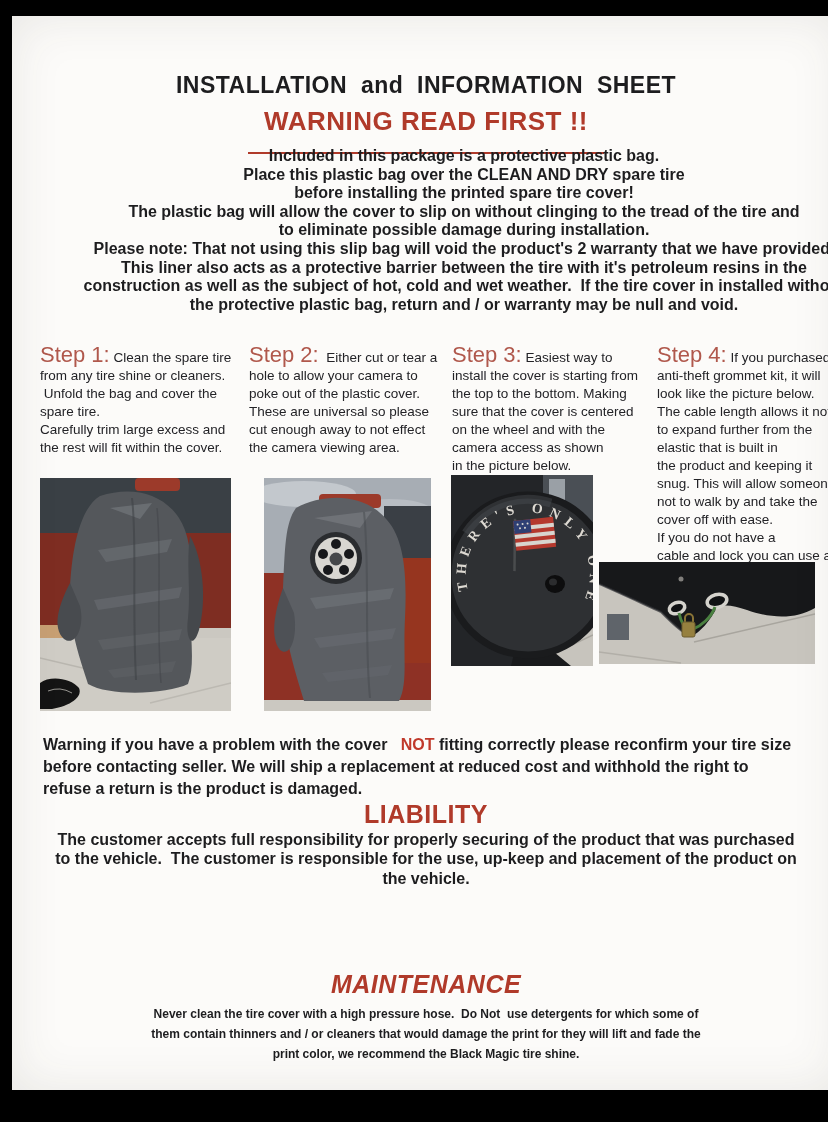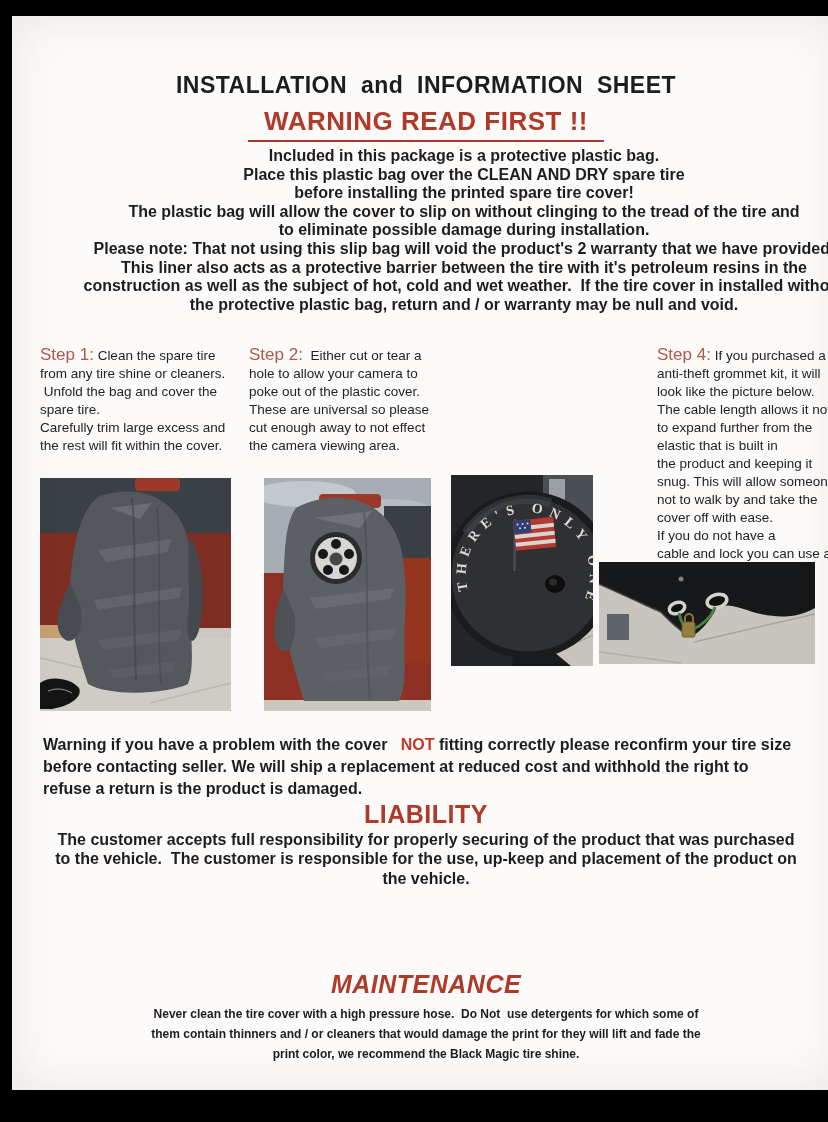--- a/index.html
+++ b/index.html
@@ -6,27 +6,27 @@
   .frame{position:relative;width:828px;height:1122px;background:#000;overflow:hidden;
          font-family:"Liberation Sans","DejaVu Sans",sans-serif;margin-left:12px;}
   .page{position:absolute;left:0;top:16px;width:828px;height:1074px;background:var(--page-bg,#fcfbf9);}
   .page::after{content:"";position:absolute;inset:0;box-shadow:inset 0 0 50px rgba(60,55,50,.10);pointer-events:none;}
 
   .title{position:absolute;top:56px;left:0;width:100%;text-align:center;white-space:pre;
          font-size:23px;font-weight:bold;letter-spacing:.5px;color:var(--text-black,#1d1d1f);}
   .warn-wrap{position:absolute;top:90px;left:0;width:100%;text-align:center;}
   .warn-head{display:inline-block;font-size:26px;font-weight:bold;letter-spacing:.5px;
              color:var(--heading-red,#b03a2a);border-bottom:2px solid var(--heading-red,#b03a2a);
-             padding:0 16px 3px 16px;white-space:pre;}
+             padding:0 16px 15px 16px;white-space:pre;}
   .intro{position:absolute;top:131px;left:0;width:100%;text-align:center;white-space:pre;
          font-size:16px;font-weight:bold;line-height:18.6px;color:var(--text-black,#1d1d1f);padding-left:38px;}
 
   .step{position:absolute;top:330px;white-space:pre;font-size:13.5px;line-height:18px;
         color:#232327;font-weight:400;}
-  .step-label{font-size:17px;line-height:18px;color:var(--step-red,#b0584c);}
+  .step-label{font-size:22px;line-height:18px;color:var(--step-red,#b0584c);}
   .step-1{left:28px;} .step-2{left:237px;} .step-3{left:440px;} .step-4{left:645px;}
 
   .photo{position:absolute;overflow:hidden;}
   .photo svg{display:block;width:100%;height:100%;}
   .photo-1{left:28px;top:462px;width:191px;height:233px;}
   .photo-2{left:252px;top:462px;width:167px;height:233px;}
   .photo-3{left:439px;top:459px;width:142px;height:191px;}
   .photo-4{left:587px;top:546px;width:216px;height:102px;}
 
   .warnp{position:absolute;top:718px;left:31px;width:790px;white-space:pre;
@@ -51,20 +51,21 @@
   <div class="page">
 
     <div class="title">INSTALLATION  and  INFORMATION  SHEET</div>
 
     <div class="warn-wrap"><span class="warn-head">WARNING READ FIRST !!</span></div>
 
     <div class="intro">Included in this package is a protective plastic bag.<br>Place this plastic bag over the CLEAN AND DRY spare tire<br>before installing the printed spare tire cover!<br>The plastic bag will allow the cover to slip on without clinging to the tread of the tire and<br>to eliminate possible damage during installation.<br>Please note: That not using this slip bag will void the product's 2 warranty that we have provided.<br>This liner also acts as a protective barrier between the tire with it's petroleum resins in the<br>construction as well as the subject of hot, cold and wet weather.  If the tire cover in installed without<br>the protective plastic bag, return and / or warranty may be null and void.</div>
 
     <div class="step step-1"><span class="step-label">Step 1:</span><span class="step-body"> Clean the spare tire<br>from any tire shine or cleaners.<br> Unfold the bag and cover the<br>spare tire.<br>Carefully trim large excess and<br>the rest will fit within the cover.</span></div>
     <div class="step step-2"><span class="step-label">Step 2:</span><span class="step-body">  Either cut or tear a<br>hole to allow your camera to<br>poke out of the plastic cover.<br>These are universal so please<br>cut enough away to not effect<br>the camera viewing area.</span></div>
+    <div class="step step-3"><span class="step-label">Step 3:</span><span class="step-body"> Easiest way to<br>install the cover is starting from<br>the top to the bottom. Making<br>sure that the cover is centered<br>on the wheel and with the<br>camera access as shown<br>in the picture below.</span></div>
     <div class="step step-4"><span class="step-label">Step 4:</span><span class="step-body"> If you purchased a<br>anti-theft grommet kit, it will<br>look like the picture below.<br>The cable length allows it not<br>to expand further from the<br>elastic that is built in<br>the product and keeping it<br>snug. This will allow someone<br>not to walk by and take the<br>cover off with ease.<br>If you do not have a<br>cable and lock you can use a<br>heavy duty plastic tie and<br>draw it tight.</span></div>
 
     <div class="photo photo-1">
       <svg viewBox="0 0 191 233">
         <rect width="191" height="233" fill="#cbc8c1"></rect>
         <rect x="0" y="0" width="191" height="150" fill="#7e2d22"></rect>
         <rect x="0" y="0" width="191" height="55" fill="#3a4045"></rect>
         <rect x="95" y="0" width="45" height="13" rx="4" fill="#9c3a2a"></rect>
         <rect x="0" y="147" width="58" height="14" fill="#c79f73"></rect>
         <rect x="0" y="160" width="58" height="7" fill="#8e8b84"></rect>

